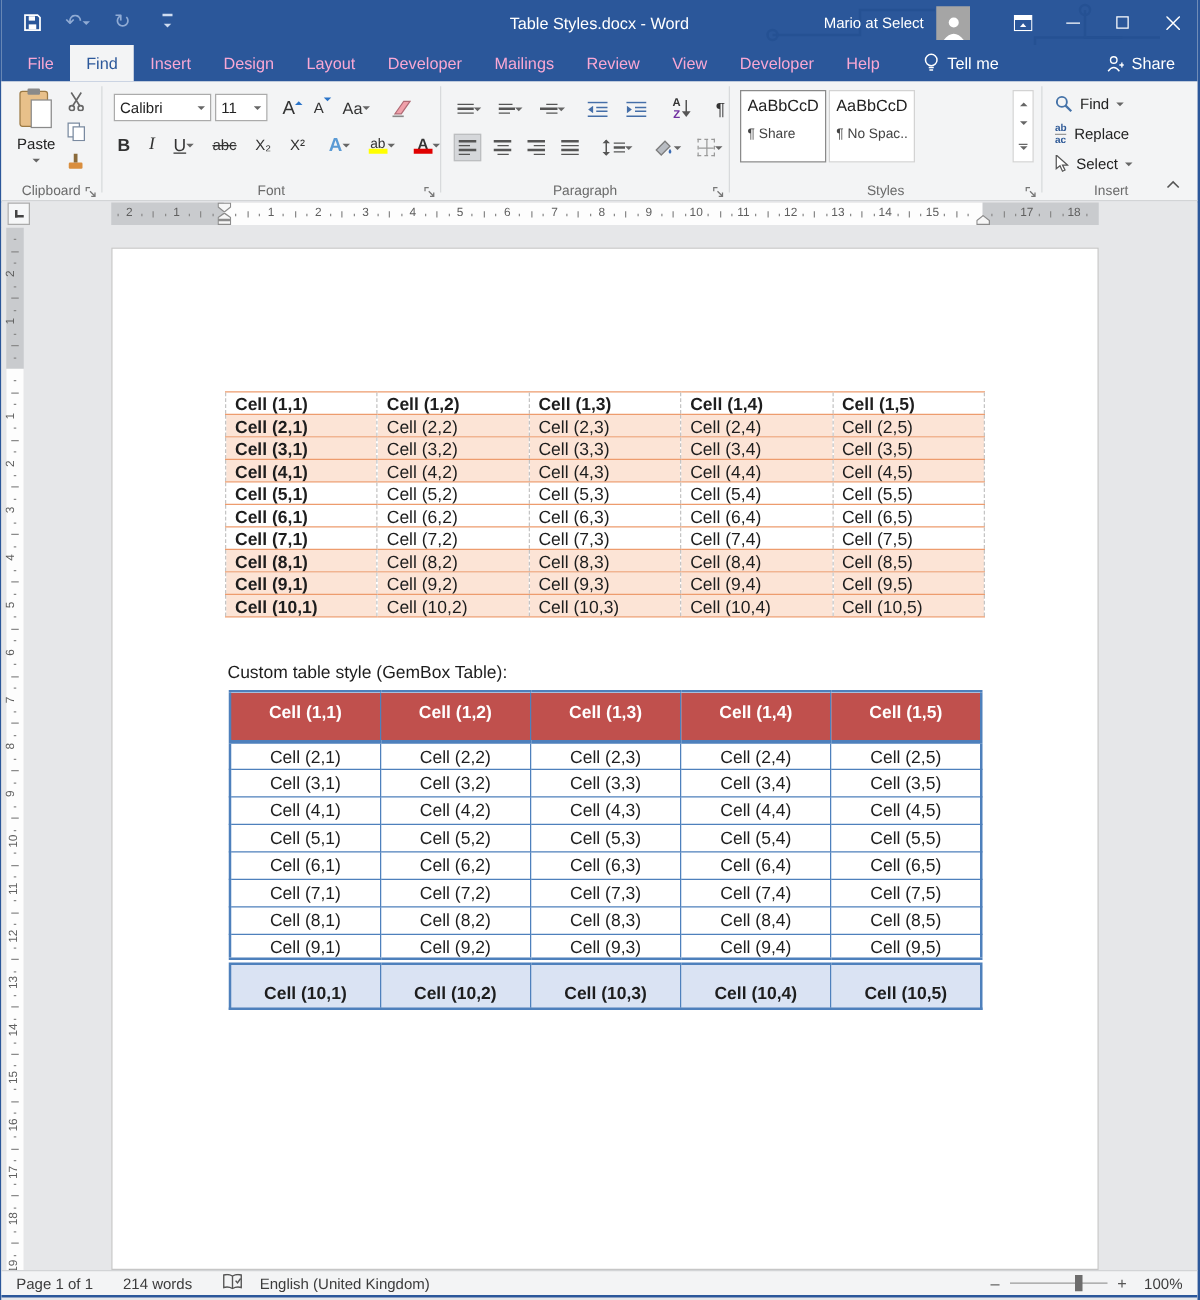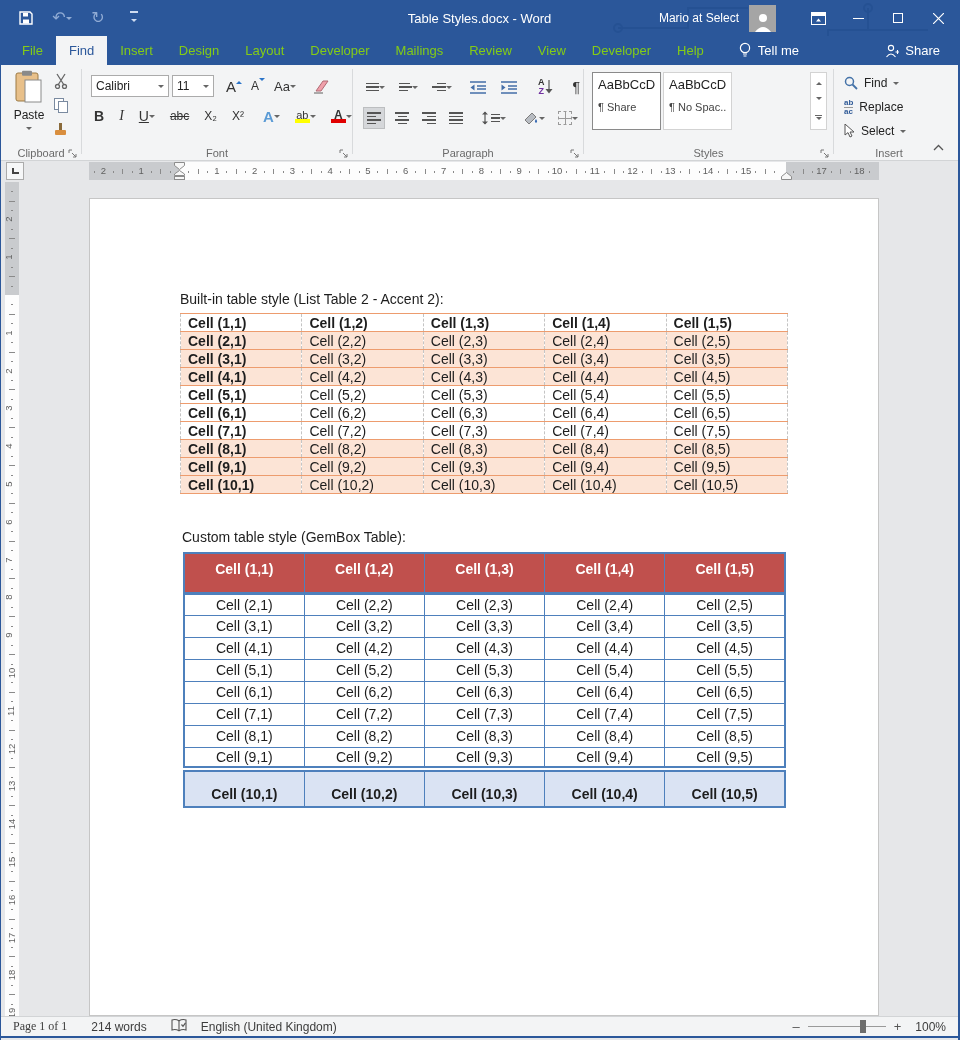--- a/index.html
+++ b/index.html
@@ -17,21 +17,21 @@
   .qat-more .bar{width:8px;height:2px;background:#cfdcf0;margin-bottom:2px;}
   .title-text{position:absolute;left:0;right:0;top:0;height:36px;display:flex;align-items:center;justify-content:center;font-size:13px;z-index:1;}
   .tb-right{position:absolute;right:0;top:0;height:36px;display:flex;align-items:center;z-index:2;}
   .account{font-size:12px;margin-right:10px;}
   .avatar{width:27px;height:27px;background:#a5a5a5;display:flex;align-items:flex-end;justify-content:center;overflow:hidden;margin-right:22px;}
   .winbtn{width:40px;height:36px;display:flex;align-items:center;justify-content:center;}
   .min-bar{width:11px;height:1px;background:#fff;}
   .max-box{width:10px;height:10px;border:1px solid #fff;}
   
   .tabrow{position:absolute;left:0;top:36px;width:100%;height:29px;background:#2b579a;display:flex;align-items:stretch;z-index:2;}
-  .tab{color:#84cc16;font-size:13px;display:flex;align-items:center;padding:0 13px;cursor:default;}
+  .tab{color:#f9a8d4;font-size:13px;display:flex;align-items:center;padding:0 13px;cursor:default;}
   .tab.active{background:#f3f4f5;color:#2b579a;}
   .tellme{display:flex;align-items:center;color:#fff;font-size:13px;gap:7px;padding:0 12px;margin-left:10px;}
   .share{display:flex;align-items:center;color:#fff;font-size:13px;gap:6px;padding:0 18px;margin-left:auto;}
   
   .ribbon{position:absolute;left:0;top:65px;width:100%;height:96px;background:#f3f4f5;border-bottom:1px solid #d2d4d6;font-size:12px;color:#333;}
   .gsep{position:absolute;top:4px;bottom:6px;width:1px;background:#d8dadc;}
   .grp-label{position:absolute;bottom:2px;font-size:11px;color:#6a6a6a;width:100%;text-align:center;}
   .launcher{position:absolute;bottom:3px;right:3px;width:10px;height:10px;}
   .group{position:absolute;top:0;height:96px;}
   .mini{display:flex;align-items:center;justify-content:center;}
@@ -88,21 +88,21 @@
   #t2{position:absolute;left:93px;top:353px;width:603px;border:2px solid #4e80bc;text-align:center;}
   #t2 td{border:1px solid #4e80bc;height:22px;white-space:nowrap;overflow:hidden;}
   #t2 tr.r1 td{background:#c0504d;color:#fff;font-weight:bold;height:40px;vertical-align:top;padding-top:7px;
                border-bottom:3px solid #4e80bc;border-top:2px solid #4e80bc;}
   #t2 tr.rl td{background:#dae3f3;font-weight:bold;height:38px;vertical-align:middle;padding-top:10px;
                border-top:6px double #4e80bc;}
   
   .statusbar{position:absolute;left:0;top:1016px;width:100%;height:22px;background:#f3f4f5;border-top:1px solid #d2d4d6;
              display:flex;align-items:center;font-size:12px;color:#3c3c3c;border-bottom:2px solid #2b579a;}
   .sb-item{margin-left:24px;}
-  .sb-item:first-child{margin-left:12px;font-family:Liberation Serif, serif;}
+  .sb-item:first-child{margin-left:12px;}
   .zoomer{margin-left:auto;display:flex;align-items:center;margin-right:12px;gap:8px;}
   .ztrack{position:relative;width:78px;height:1px;background:#9a9a9a;}
   .zhandle{position:absolute;left:52px;top:-6px;width:6px;height:13px;background:#6d6d6d;}
   .zminus,.zplus{font-size:13px;color:#555;}
 </style>
 </head>
 <body>
 
 <div class="app">
 
@@ -675,21 +675,20 @@
         <div class="vdot" style="top: 727.169px;"></div>
         <div class="vdot" style="top: 746.066px;"></div>
         <div class="vhalf" style="top: 774.413px;"></div>
         <div class="vdot" style="top: 764.964px;"></div>
         <div class="vdot" style="top: 783.861px;"></div>
         <div class="vhalf" style="top: 812.207px;"></div>
         <div class="vdot" style="top: 802.759px;"></div>
         <div class="vdot" style="top: 821.656px;"></div>
       </div>
     <div class="page">
-      <div class="para" style="top:92px;">Built-in table style (List Table 2 - Accent 2):</div>
       <table id="t1">
           <tbody>
             <tr class="r1">
               <td>Cell (1,1)</td>
               <td>Cell (1,2)</td>
               <td>Cell (1,3)</td>
               <td>Cell (1,4)</td>
               <td>Cell (1,5)</td>
             </tr>
             <tr class="sh">

